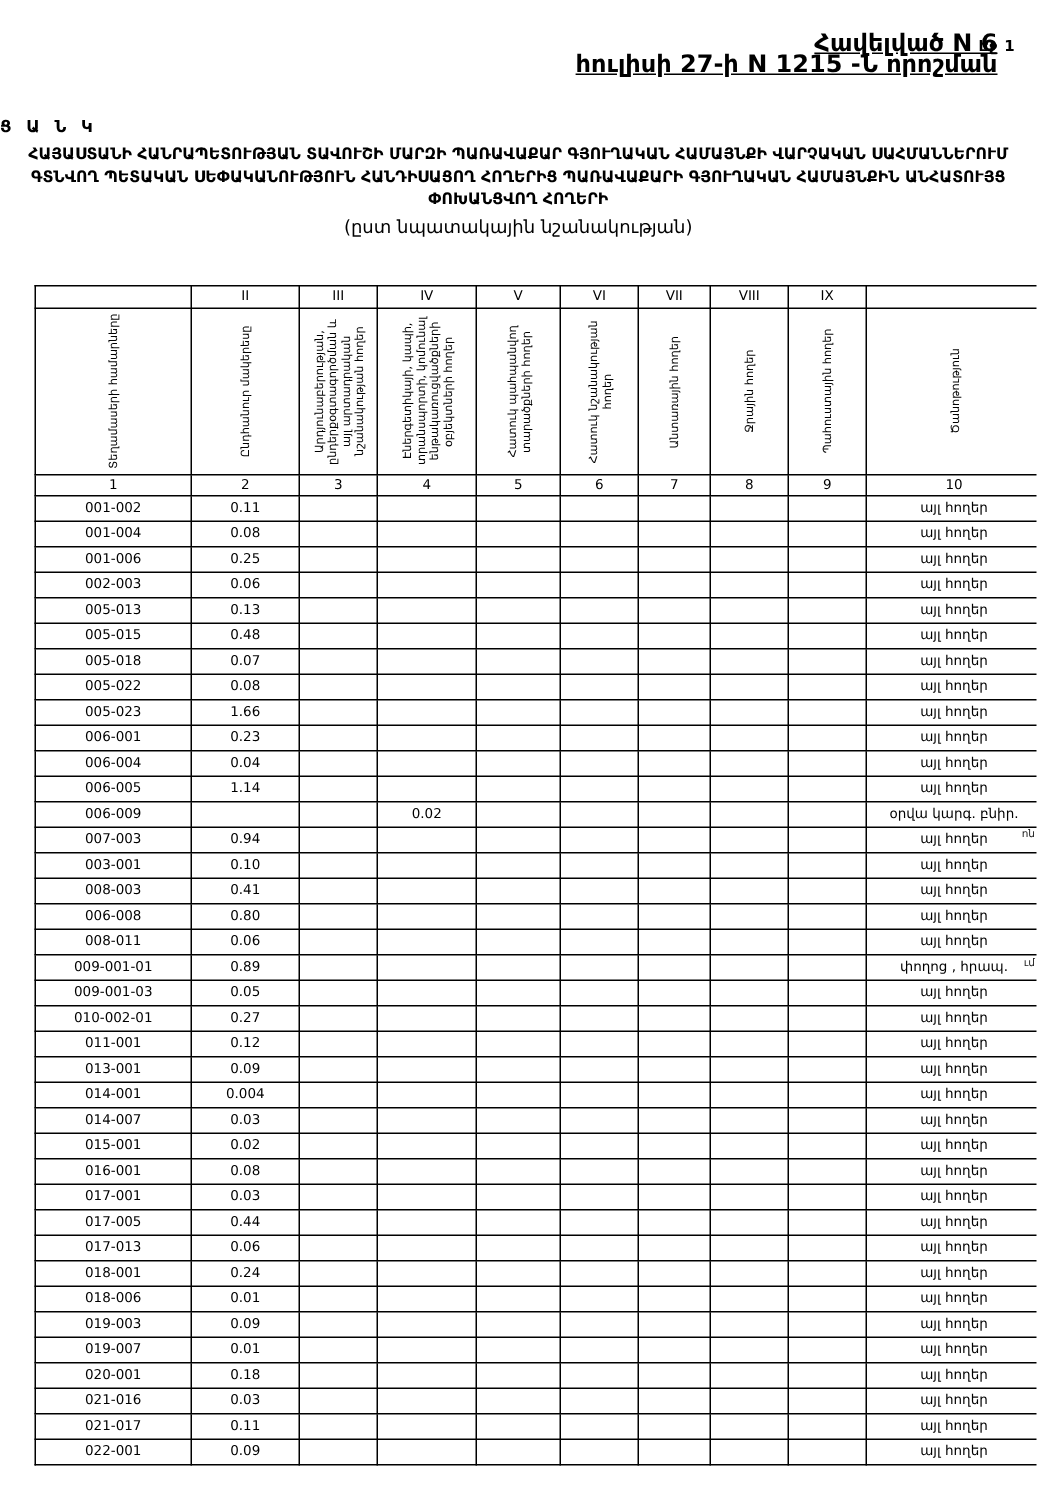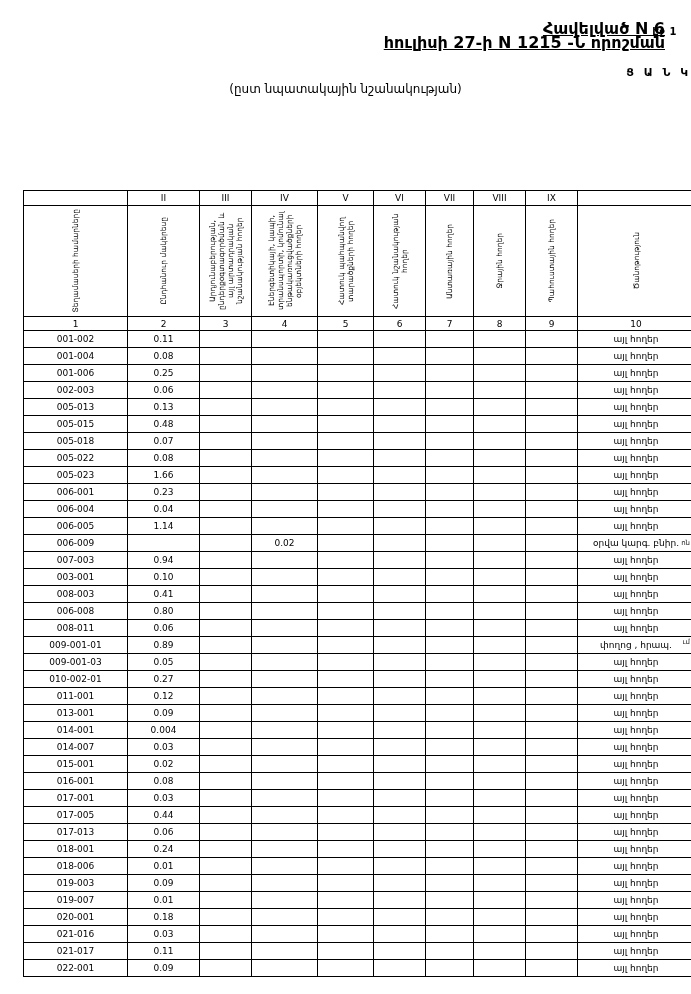--- a/index.html
+++ b/index.html
@@ -32,22 +32,22 @@
   .head-block {
     margin-top: 22px;
     text-align: right;
     padding-right: 26px;
     font-size: 16px;
     font-weight: bold;
     line-height: 14px;
     text-decoration: underline;
   }
   .doc-title {
-    margin-top: 16px;
-    text-align: right;
+    margin-top: 28px;
+    text-align: left;
     font-size: 11px;
     font-weight: bold;
     letter-spacing: 3px;
   }
   .doc-subtitle {
     margin-top: 5px;
     text-align: center;
     font-size: 10.5px;
     font-weight: bold;
     line-height: 15px;
@@ -124,20 +124,21 @@
 <div class="page">
 
   <div class="page-num">Էջ 1</div>
 
   <div class="head-block">
     <div>Հավելված N 6</div>
     <div>հուլիսի 27-ի N 1215 -Ն որոշման</div>
   </div>
 
   <div class="doc-title">Ց Ա Ն Կ</div>
+  <div class="doc-subtitle">ՀԱՅԱՍՏԱՆԻ ՀԱՆՐԱՊԵՏՈՒԹՅԱՆ ՏԱՎՈՒՇԻ ՄԱՐԶԻ ՊԱՌԱՎԱՔԱՐ ԳՅՈՒՂԱԿԱՆ ՀԱՄԱՅՆՔԻ ՎԱՐՉԱԿԱՆ ՍԱՀՄԱՆՆԵՐՈՒՄ  ԳՏՆՎՈՂ   ՊԵՏԱԿԱՆ ՍԵՓԱԿԱՆՈՒԹՅՈՒՆ  ՀԱՆԴԻՍԱՑՈՂ ՀՈՂԵՐԻՑ ՊԱՌԱՎԱՔԱՐԻ ԳՅՈՒՂԱԿԱՆ ՀԱՄԱՅՆՔԻՆ ԱՆՀԱՏՈՒՅՑ ՓՈԽԱՆՑՎՈՂ ՀՈՂԵՐԻ</div>
   <div class="doc-note">(ըստ նպատակային նշանակության)</div>
 
   <table class="main">
     <colgroup>
       <col style="width:104px">
       <col style="width:72px">
       <col style="width:52px">
       <col style="width:66px">
       <col style="width:56px">
       <col style="width:52px">
@@ -678,16 +679,16 @@
           <td></td>
           <td></td>
           <td></td>
           <td></td>
           <td class="c-note">այլ հողեր</td>
         </tr>
       </tbody>
   </table>
 
   <div id="margin-marks">
-      <div class="margin-mark" style="top: 517px; position: absolute;">ոն</div>
+      <div class="margin-mark" style="top: 530px; position: absolute;">ոն</div>
       <div class="margin-mark" style="top: 616px; position: absolute; text-align: center;">ւմ</div>
     </div>
 </div>
 
 </body></html>

